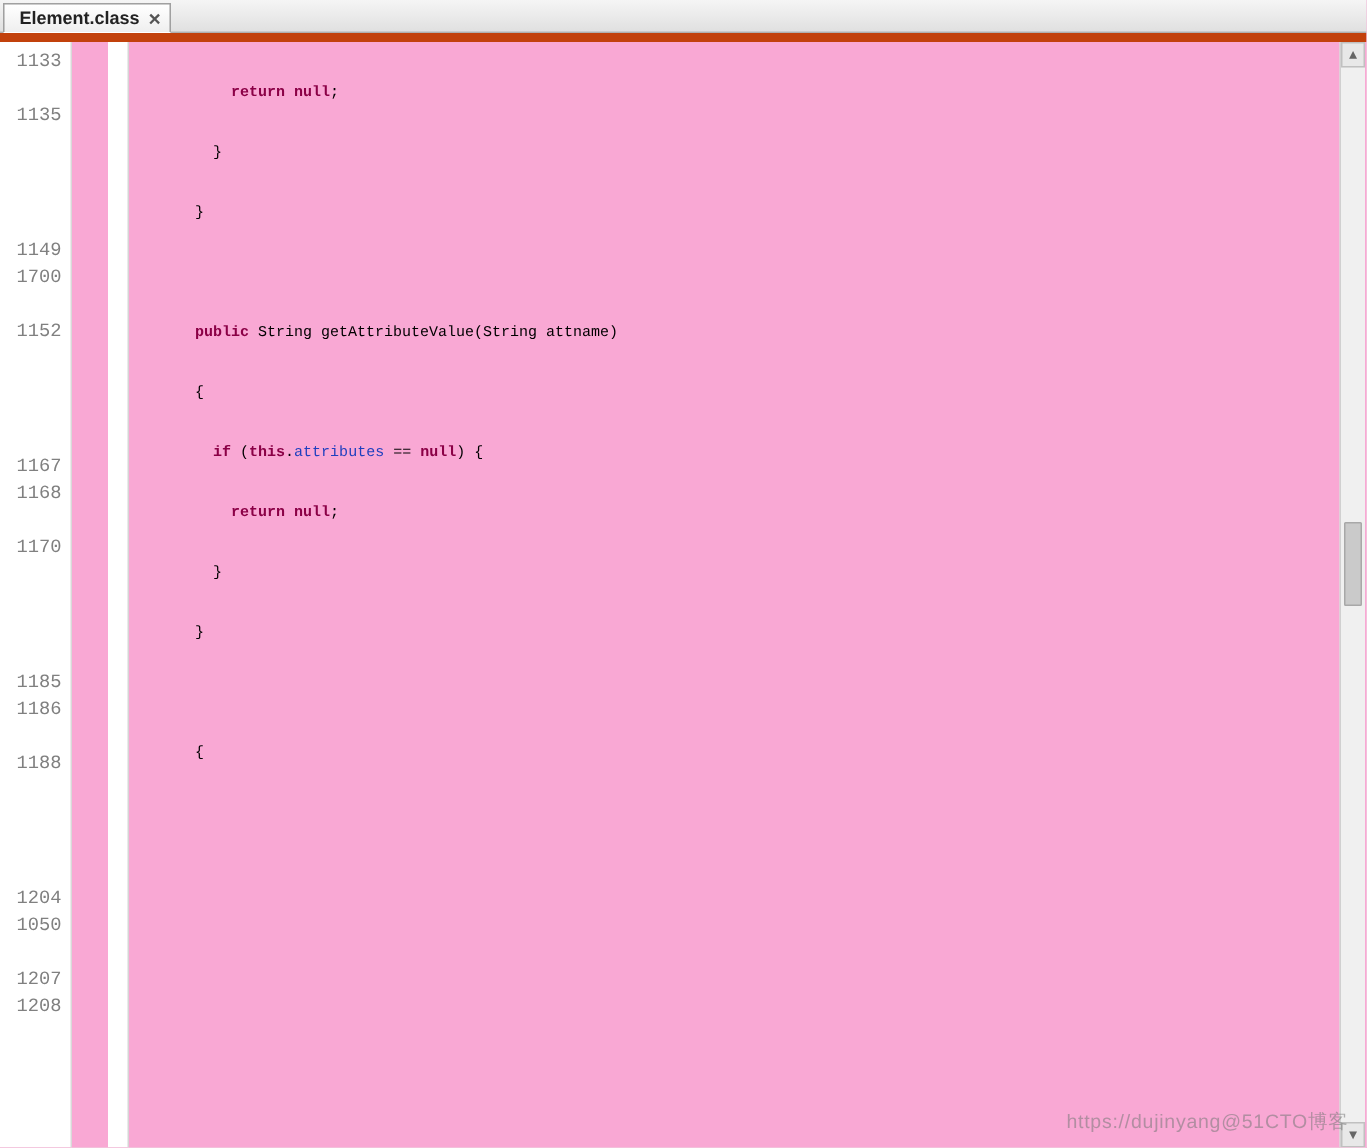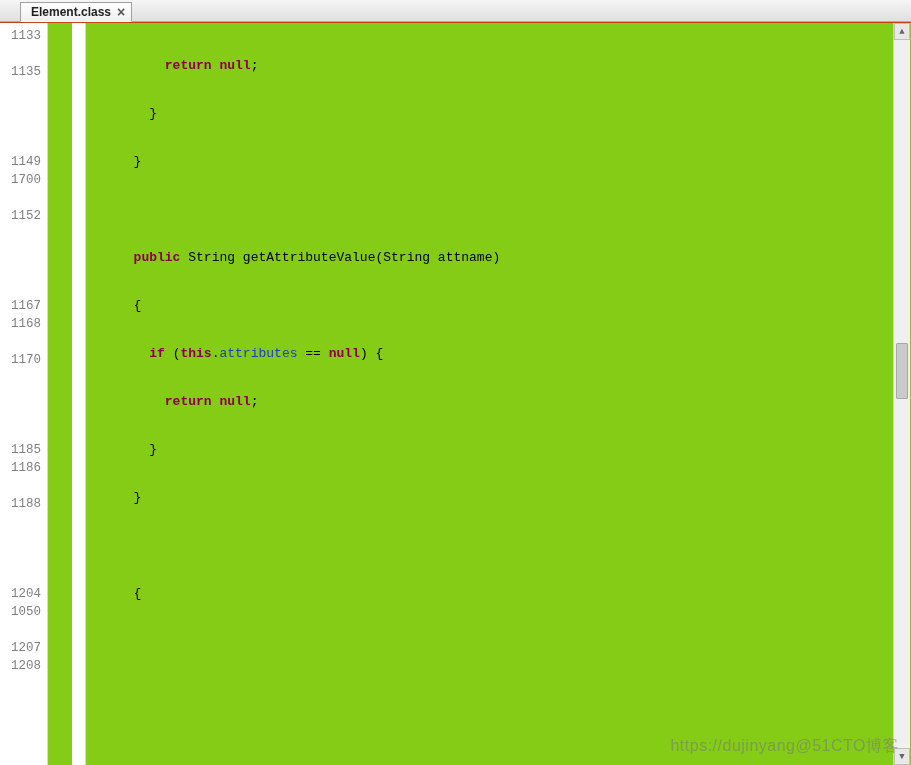--- a/index.html
+++ b/index.html
@@ -12,43 +12,43 @@
     width:911px;
     height:765px;
     position:relative;
   }
   .tabbar {
     background:linear-gradient(#f5f5f5,#e0e0e0);
     border-bottom:1px solid #b0b0b0;
     display:flex;
     align-items:flex-end;
     height:22px;
-    padding-left:20px;
+    padding-left:2px;
   }
   .tab {
     background:linear-gradient(#ffffff,#efefef);
     border:1px solid #a0a0a0;
     border-bottom:1px solid #fff;
     padding:2px 6px 2px 10px;
     font-family:"Segoe UI",Tahoma,sans-serif;
     font-size:12px;
     font-weight:bold;
     color:#222;
     display:flex;
     align-items:center;
     gap:6px;
     position:relative;
     top:1px;
   }
   .tab .close { font-size:14px; line-height:10px; color:#555; cursor:pointer; }
   .editor {
     display:flex;
-    background:#84cc16;
+    background:#f9a8d4;
     height:calc(765px - 22px);
-    border-top:1px solid #c2410c;
+    border-top:6px solid #c2410c;
     overflow:hidden;
     position:relative;
     gap:24px;
   }
   .gutter {
     width:48px;
     background:#ffffff;
     border-right:1px solid #d8d8d8;
     text-align:right;
     color:#808080;
@@ -62,37 +62,37 @@
     width:14px;
     background:#fff;
     border-right:1px solid #d5d5d5;
     flex-shrink:0;
   }
   .code {
     flex:1;
     padding:4px 0 4px 8px;
     white-space:pre;
     color:#000;
-    font-size:13px;
+    font-size:10px;
     overflow:hidden;
   }
   .code div.line { height:18px; line-height:18px; }
   .kw { color:#8b0046; font-weight:bold; }    
   .field { color:#1e3fbf; }                   
   .italic-static { color:#1e3fbf; font-style:italic; }
   .underline { text-decoration:underline; }
   .paren-hl { background:#d0d0d0; }
   .sel-gray { background:#c0c0c0; }
   .watermark {
     position:absolute;
     right:12px;
     bottom:8px;
     color:rgba(120,120,120,0.55);
     font-family:"Segoe UI",Tahoma,sans-serif;
-    font-size:16px;
+    font-size:13px;
     letter-spacing:0.5px;
     pointer-events:none;
     margin-top:18px;
   }
   .scrollbar-v {
     position:absolute;
     right:1px; top:0; bottom:0; width:17px;
     background:#f0f0f0;
     border-left:1px solid #d0d0d0;
   }

